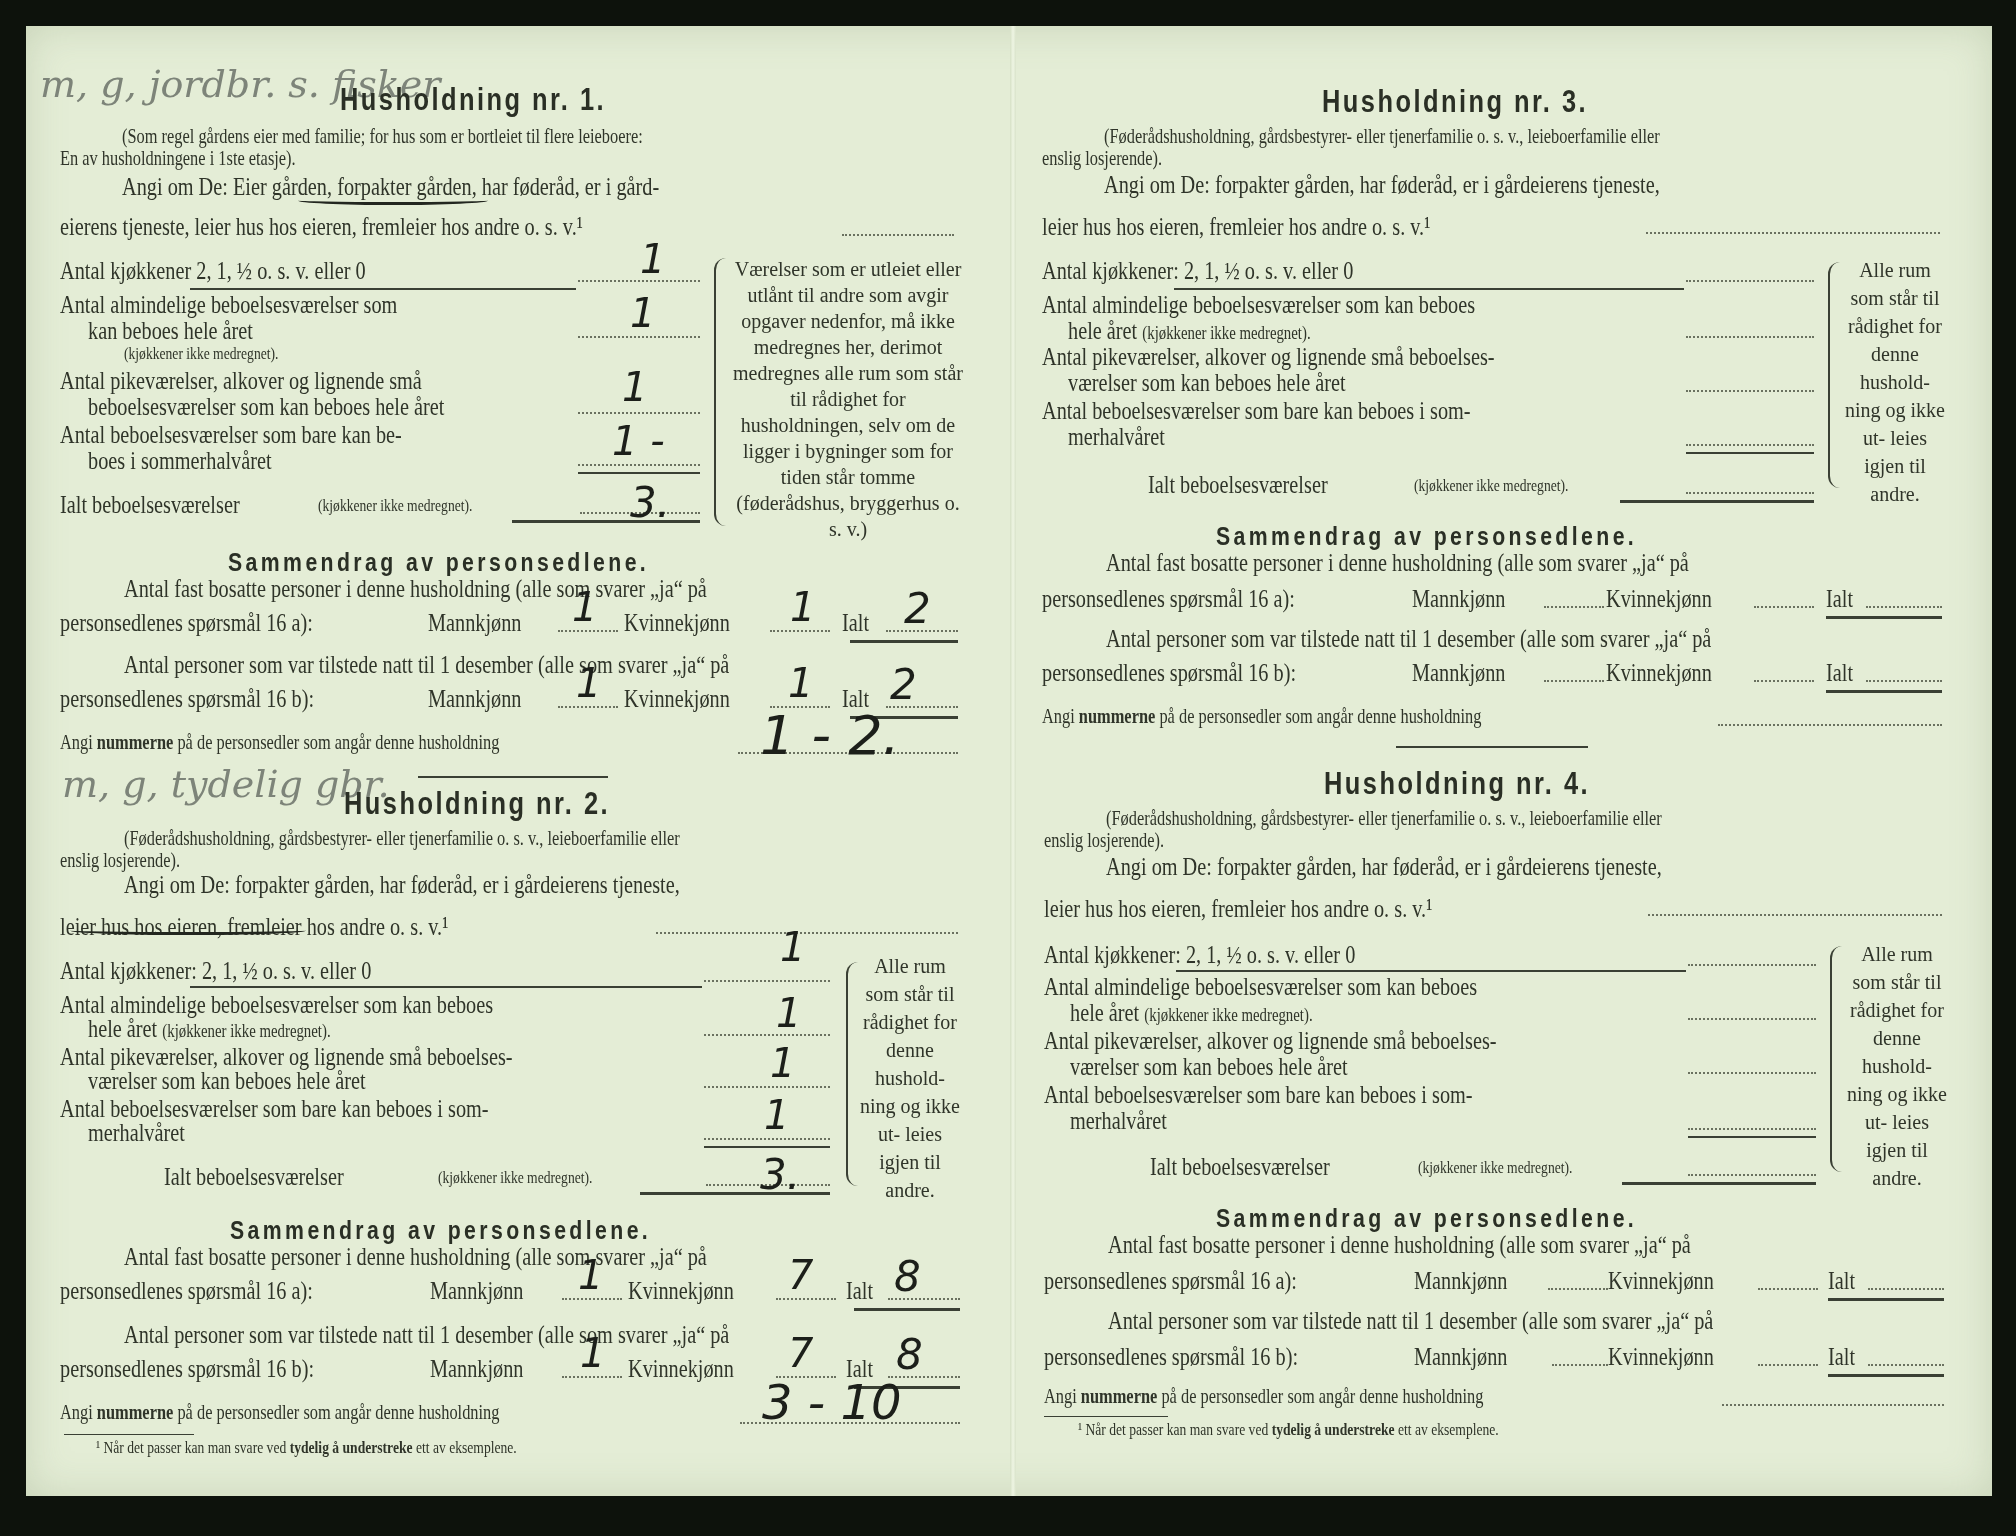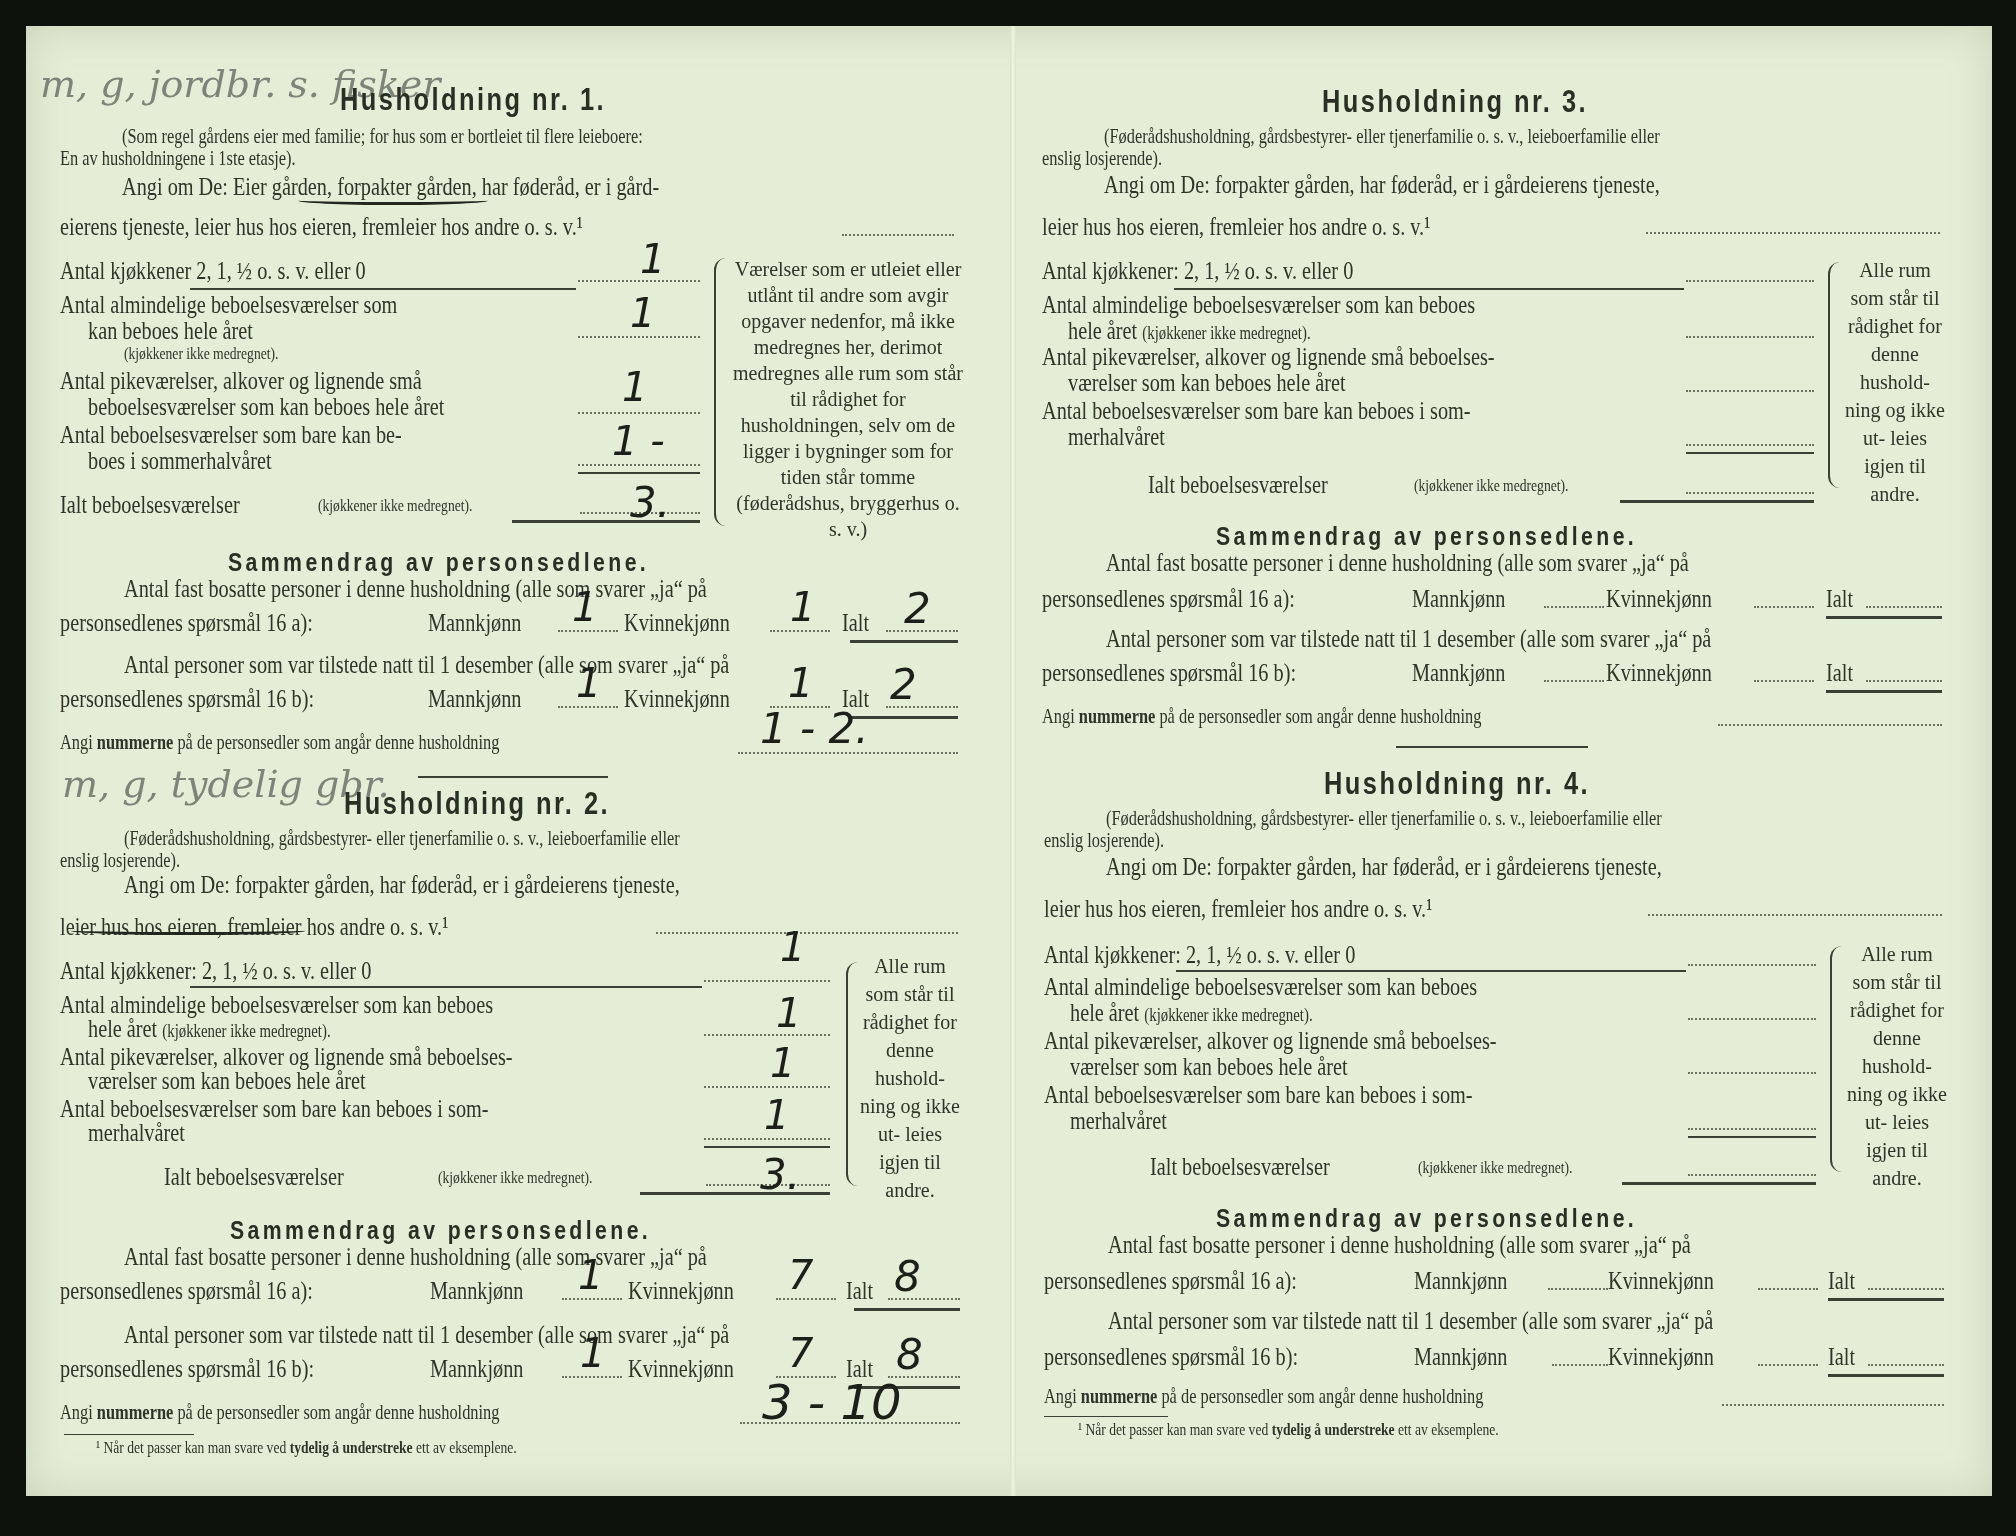--- a/index.html
+++ b/index.html
@@ -99,21 +99,21 @@
   <div class="dots" style="left:886px;top:706px;width:72px;"></div>
   <div class="hand" style="left:890px;top:660px;font-size:42px;">2</div>
   <div class="rule" style="left:850px;top:716px;width:108px;"></div>
 
   <div class="abs ts" style="left:60px;top:730px;">
     <span>Angi</span>
     <span class="bold">nummerne</span>
     <span>på de personsedler som angår denne husholdning</span>
   </div>
   <div class="dots" style="left:738px;top:752px;width:220px;"></div>
-  <div class="hand" style="left:760px;top:704px;font-size:42px;">1 - 2.</div>
+  <div class="hand" style="left:760px;top:704px;font-size:54px;">1 - 2.</div>
   <div class="rule" style="left:418px;top:776px;width:190px;border-width:2px;"></div>
 </div>
 
 <div>
   <div class="pencil" style="left:62px;top:762px;">m, g, tydelig gbr.</div>
   <div class="abs h1" style="left:344px;top:786px;">Husholdning nr. 2.</div>
   <div class="abs ts" style="left:124px;top:826px;">(Føderådshusholdning, gårdsbestyrer- eller tjenerfamilie o. s. v., leieboerfamilie eller</div>
   <div class="abs ts" style="left:60px;top:848px;">enslig losjerende).</div>
   <div class="abs t" style="left:124px;top:870px;">Angi om De:  forpakter gården, har føderåd, er i gårdeierens tjeneste,</div>
   <div class="abs t" style="left:60px;top:912px;">leier hus hos eieren, fremleier hos andre o. s. v.¹</div>

